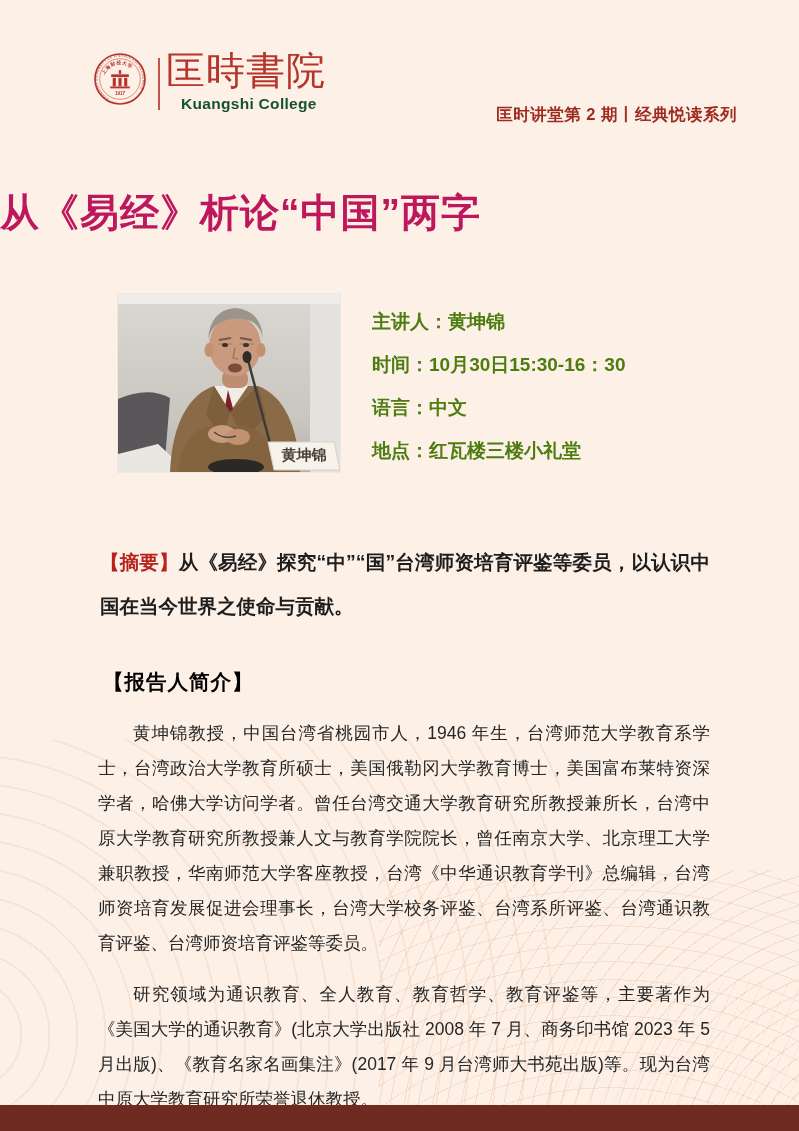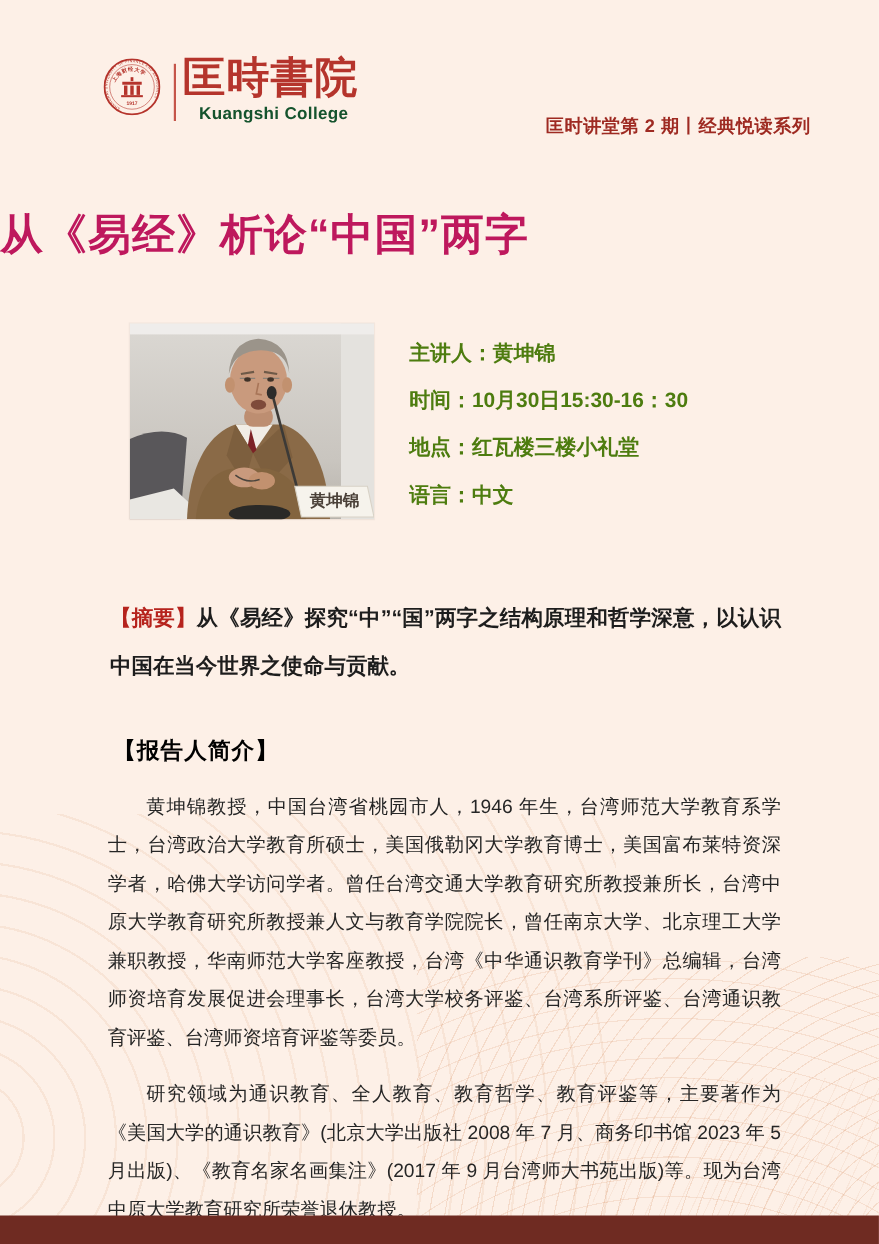--- a/index.html
+++ b/index.html
@@ -33,21 +33,21 @@
     background:repeating-linear-gradient(115deg,
       rgba(210,130,80,0) 0 11px, rgba(210,130,80,.18) 11px 12px);
     opacity:.5;pointer-events:none;
   }
   
   .seal{position:absolute;left:94px;top:53px;width:52px;height:52px;}
   .logo-divider{position:absolute;left:158px;top:58px;width:2px;height:52px;background:#c5554a;}
   .college-cn{
     position:absolute;left:166px;top:48px;width:160px;
     font-family:"DejaVu Serif","Liberation Serif",serif;
-    font-weight:700;font-size:39px;line-height:46px;color:#b5342c;
+    font-weight:400;font-size:39px;line-height:46px;color:#b5342c;
     letter-spacing:1px;white-space:nowrap;
   }
   .college-en{
     position:absolute;left:181px;top:95px;
     font-size:15.5px;font-weight:bold;color:#14532d;letter-spacing:.3px;
   }
   .series-tag{
     position:absolute;right:62px;top:76px;
     font-size:16.5px;font-weight:bold;color:#9e2a22;letter-spacing:.5px;margin-top:28px;
   }
@@ -190,26 +190,26 @@
 
     <g>
       <path d="M150,148 L216,148 L222,176 L156,176 Z" fill="#f6f3ec" stroke="#d8d2c6" stroke-width="1"></path>
       <text x="186" y="166" font-size="15" font-weight="bold" fill="#4a4038" text-anchor="middle" font-family="Liberation Sans, sans-serif">黄坤锦</text>
     </g>
   </svg>
 
   <div class="event-details">
     <span class="line">主讲人：黄坤锦</span>
     <span class="line">时间：10月30日15:30-16：30</span>
+    <span class="line">语言：中文</span>
     <span class="line">地点：红瓦楼三楼小礼堂</span>
-    <span class="line">语言：中文</span>
   </div>
 
   <div class="abstract">
-    <span class="abstract-label">【摘要】</span><span>从《易经》探究“中”“国”两字之结构原理和哲学深意，以认识中国在当今世界之使命与贡献。</span>
+    <span class="abstract-label">【摘要】</span><span>从《易经》探究“中”“国”台湾师资培育评鉴等委员，以认识中国在当今世界之使命与贡献。</span>
   </div>
 
   <div class="bio-heading">【报告人简介】</div>
   <div class="bio-text">
     <p>黄坤锦教授，中国台湾省桃园市人，1946 年生，台湾师范大学教育系学士，台湾政治大学教育所硕士，美国俄勒冈大学教育博士，美国富布莱特资深学者，哈佛大学访问学者。曾任台湾交通大学教育研究所教授兼所长，台湾中原大学教育研究所教授兼人文与教育学院院长，曾任南京大学、北京理工大学兼职教授，华南师范大学客座教授，台湾《中华通识教育学刊》总编辑，台湾师资培育发展促进会理事长，台湾大学校务评鉴、台湾系所评鉴、台湾通识教育评鉴、台湾师资培育评鉴等委员。</p>
     <p>研究领域为通识教育、全人教育、教育哲学、教育评鉴等，主要著作为《美国大学的通识教育》(北京大学出版社 2008 年 7 月、商务印书馆 2023 年 5 月出版)、《教育名家名画集注》(2017 年 9 月台湾师大书苑出版)等。现为台湾中原大学教育研究所荣誉退休教授。</p>
   </div>
 
   <div class="footer-bar"></div>
 

